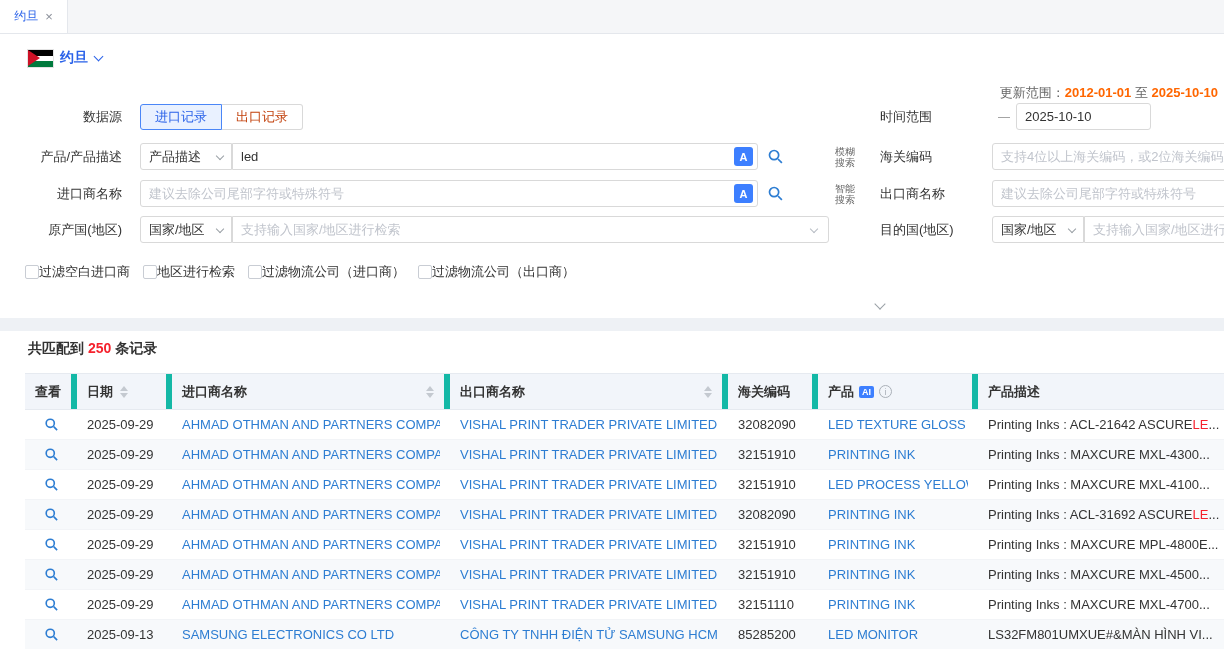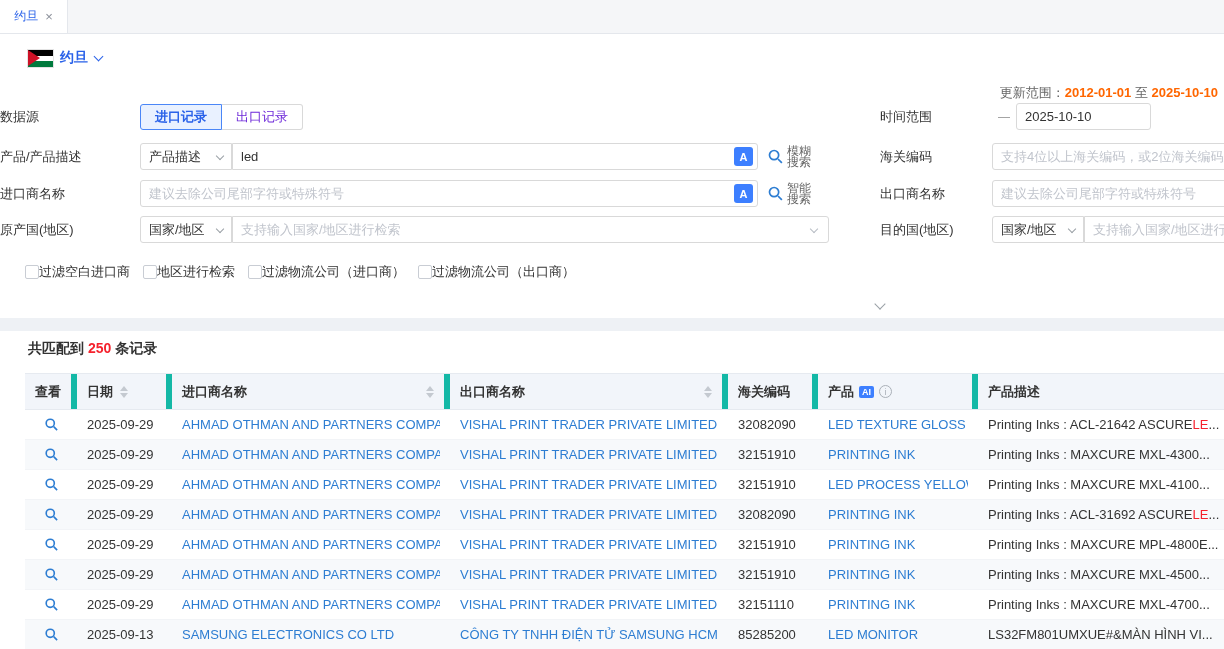--- a/index.html
+++ b/index.html
@@ -23,53 +23,53 @@
 .country .name{font-size:14px;font-weight:bold;color:#2a62e9;}
 .chev{display:inline-block;width:7px;height:7px;border-right:1.6px solid currentColor;border-bottom:1.6px solid currentColor;transform:rotate(45deg);}
 .country .chev{color:#2a62e9;margin-top:-4px;}
 
 
 .update{position:absolute;top:84px;right:6px;font-size:13px;color:#666;white-space:nowrap;}
 .update b{color:#ff6600;font-weight:bold;text-align:center;}
 
 
 .frow{position:absolute;display:flex;align-items:center;height:27px;}
-.flabel{width:140px;padding-right:28px;font-size:13px;color:#333;text-align:left;flex:none;}
+.flabel{width:140px;padding-right:18px;font-size:13px;color:#333;text-align:right;flex:none;}
 .rlabel{width:112px;padding-right:8px;font-size:13px;color:#333;flex:none;}
 #row-ds{top:103px;left:0;}
 #row-prod{top:143px;left:0;}
 #row-imp{top:180px;left:0;}
 #row-orig{top:216px;left:0;}
 #row-time{top:103px;left:880px;}
 #row-hs{top:143px;left:880px;}
 #row-exp{top:180px;left:880px;}
 #row-dest{top:216px;left:880px;}
 
 .seg{display:flex;}
-.seg .opt{height:26px;line-height:24px;padding:0 14px;border:1px solid #d9d9d9;background:#fff;font-size:13px;color:#6d28d9;cursor:pointer;}
+.seg .opt{height:26px;line-height:24px;padding:0 14px;border:1px solid #d9d9d9;background:#fff;font-size:13px;color:#c2410c;cursor:pointer;}
 .seg .opt:first-child{border-radius:3px 0 0 3px;}
 .seg .opt:last-child{border-radius:0 3px 3px 0;border-left:none;}
-.seg .opt.sel{background:#e9f1ff;border:1px solid #4a86f7;color:#2a62e9;font-weight:bold;}
+.seg .opt.sel{background:#e9f1ff;border:1px solid #4a86f7;color:#2a62e9;}
 
 .selectbox{width:92px;height:27px;border:1px solid #d9d9d9;border-radius:3px 0 0 3px;background:#fff;
   display:flex;align-items:center;justify-content:space-between;padding:0 8px;font-size:13px;color:#333;cursor:pointer;flex:none;}
 .selectbox .chev{width:6px;height:6px;color:#9aa0a6;margin-top:-2px;}
 
 .iwrap{position:relative;flex:none;}
 .input{width:100%;height:27px;border:1px solid #d9d9d9;border-radius:0 3px 3px 0;background:#fff;
   font-size:13px;color:#333;padding:0 48px 0 8px;outline:none;}
 .input.rounded{border-radius:3px;}
 .input::placeholder{color:#c0c4cc;}
 .t-icon{position:absolute;right:5px;top:4px;width:19px;height:19px;border-radius:3px;background:#3d7fff;color:#fff;
   font-size:11px;font-weight:bold;display:flex;align-items:center;justify-content:center;cursor:pointer;}
 .dd-chev{position:absolute;right:12px;top:10px;width:6px;height:6px;color:#b7bcc4;
   border-right:1.5px solid currentColor;border-bottom:1.5px solid currentColor;transform:rotate(45deg);}
 
 .mode{display:flex;align-items:center;gap:3px;margin-left:9px;cursor:pointer;}
-.mode .txt{font-size:12px;line-height:11px;color:#666;}
+.mode .txt{font-size:10px;line-height:11px;color:#666;margin-left:48px;}
 
 .datebox{width:135px;height:27px;border:1px solid #d9d9d9;border-radius:3px;background:#fff;
   display:flex;align-items:center;justify-content:space-between;padding:0 8px;font-size:13px;color:#333;cursor:pointer;flex:none;}
 .datesep{margin:0 6px;color:#999;font-size:12px;}
 
 .filters{position:absolute;top:263px;left:25px;display:flex;gap:13px;}
 .chk{display:flex;align-items:center;font-size:13px;color:#333;cursor:pointer;white-space:nowrap;}
 .chk .box{width:14px;height:14px;border:1px solid #c9cdd4;border-radius:2px;background:#fff;flex:none;}
 
 .collapse{position:absolute;top:298px;left:852px;width:56px;height:16px;display:flex;align-items:center;justify-content:center;cursor:pointer;color:#9aa0a6;}

